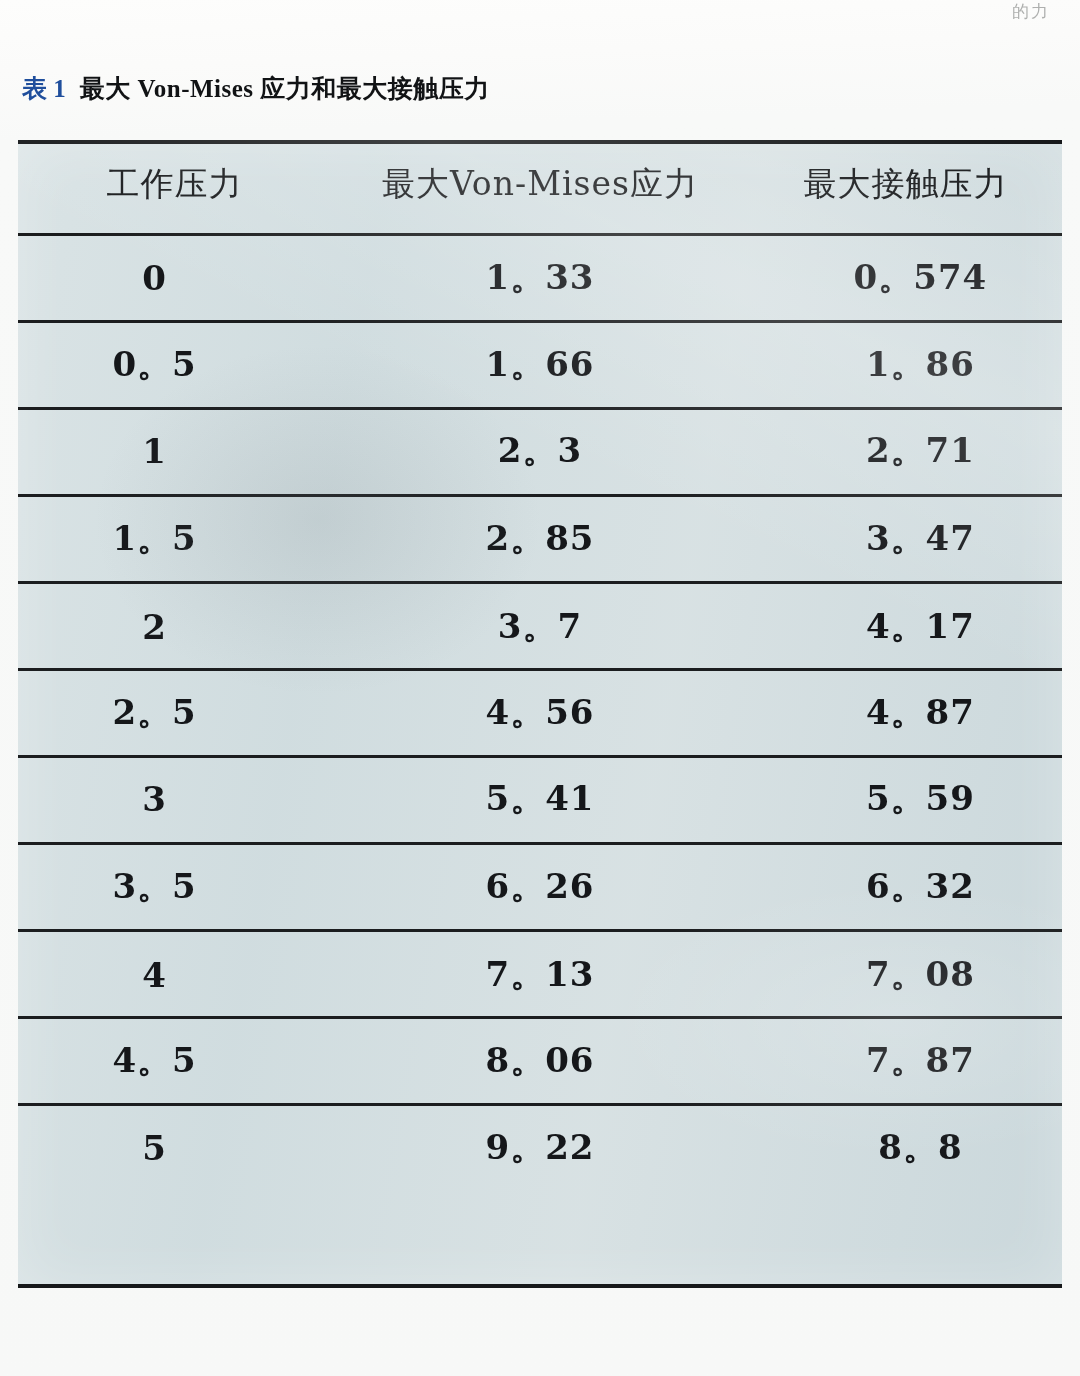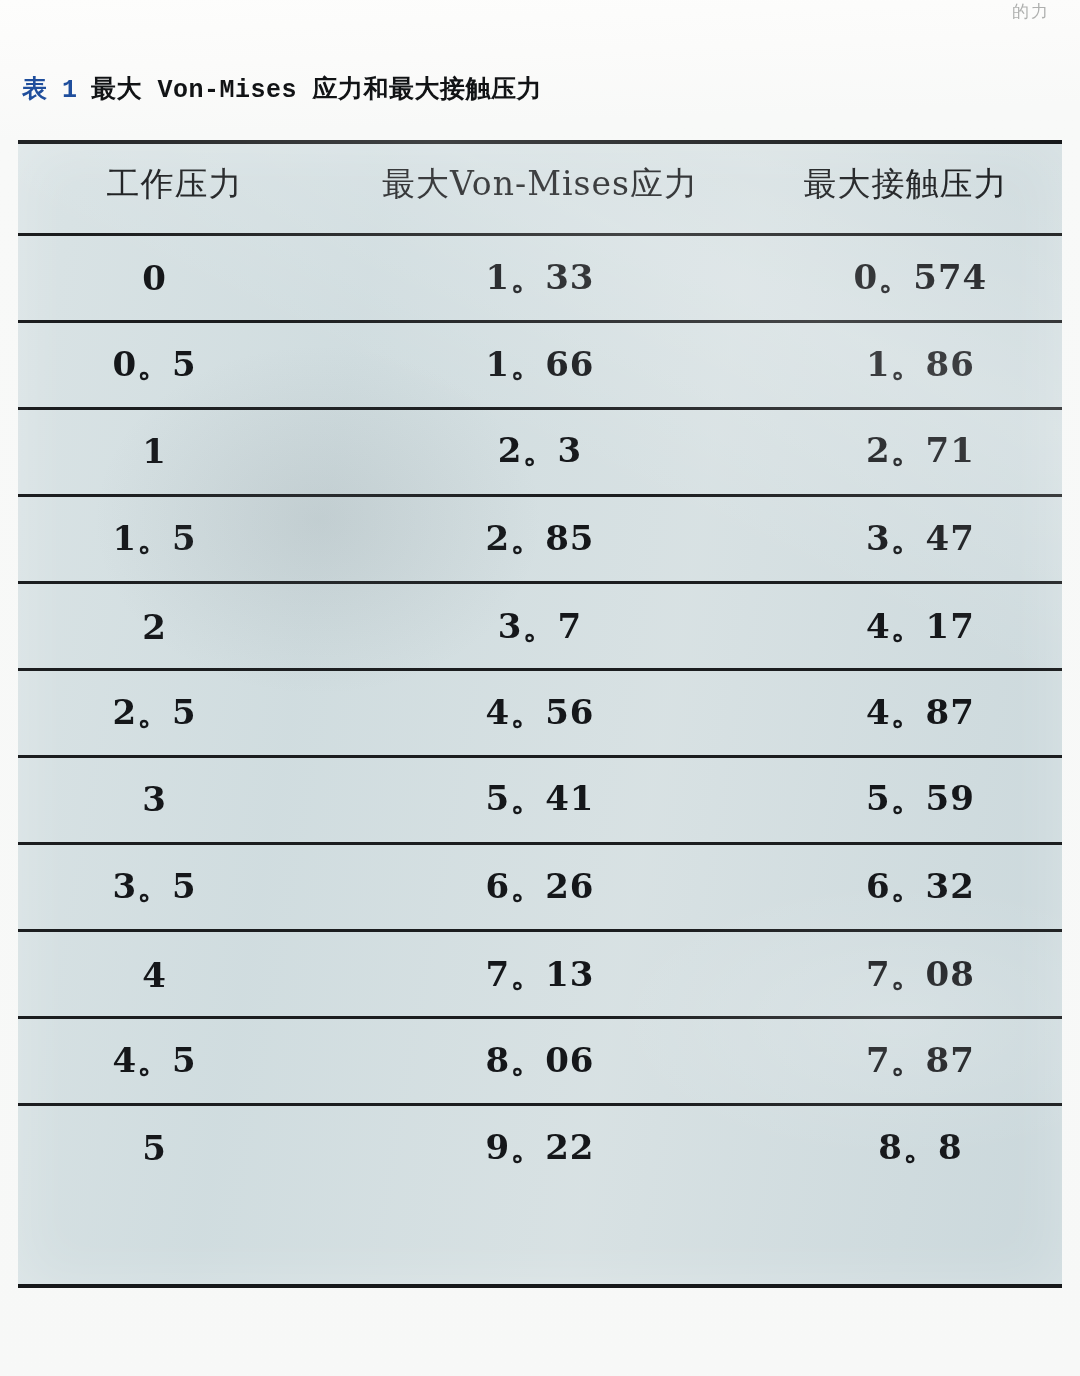--- a/index.html
+++ b/index.html
@@ -32,21 +32,21 @@
     letter-spacing: 2px;
     font-family: "DejaVu Sans", sans-serif;
     opacity: .55;
     text-align: center;
   }
 
   .caption {
     position: absolute;
     left: 22px;
     top: 72px;
-    font-family: Liberation Mono, monospace;
+    font-family: Liberation Serif, serif;
     font-size: 25px;
     font-weight: bold;
     color: #111315;
     white-space: nowrap;
   }
   .caption .tbl-no {
     color: #1f4e9c;
     margin-right: 14px;
   }
   .caption .tbl-title {

